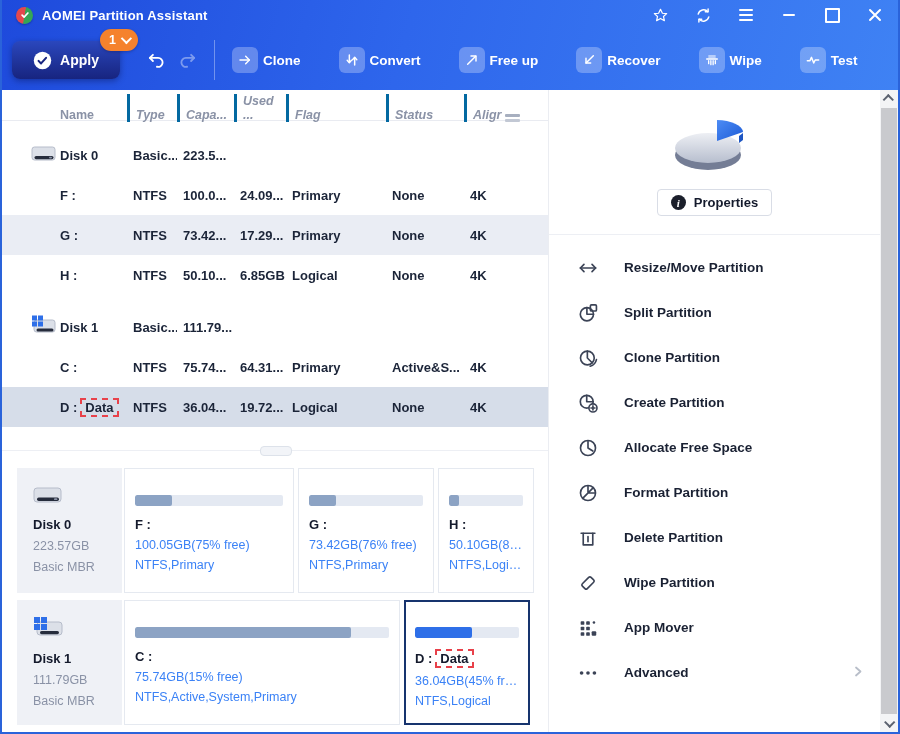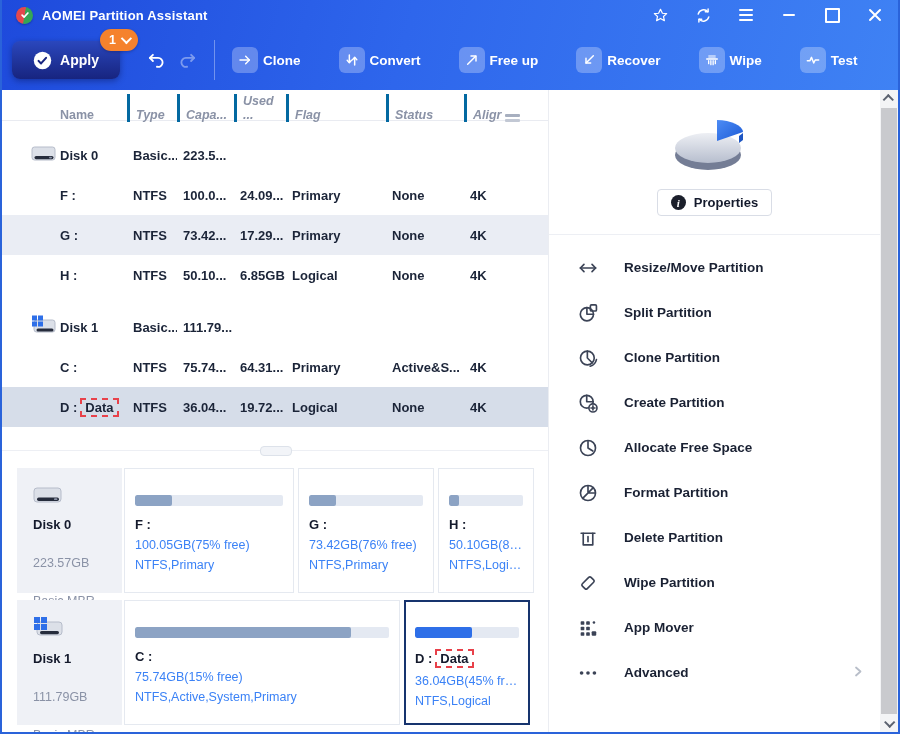--- a/index.html
+++ b/index.html
@@ -57,21 +57,21 @@
   .trow.sel{background:#D6DDE9;}
   .spacer{height:12px;}
   .vlabel{display:inline-block;border:2px dashed #E8414A;padding:0 3px;margin-left:3px;line-height:15px;}
   
   .map-divider{position:absolute;top:360px;left:0;width:546px;border-top:1px solid #EDEFF4;}
   .drag-tab{position:absolute;top:356px;left:258px;width:30px;height:8px;background:#F2F4F8;border:1px solid #DDE2EA;border-radius:4px;cursor:row-resize;}
   .disk-card{position:absolute;left:15px;width:517px;height:125px;display:flex;}
   .card0{top:378px;} .card1{top:510px;}
   .dinfo{width:105px;flex:none;background:#EFF1F6;padding:16px 0 0 16px;box-sizing:border-box;}
   .dname{font-size:13px;font-weight:700;color:#141A2C;margin-top:7px;}
-  .dmeta{font-size:12.5px;color:#8A92A6;margin-top:24px;}
+  .dmeta{font-size:12.5px;color:#8A92A6;margin-top:7px;}
   .parts{flex:1;display:flex;gap:4px;margin-left:2px;overflow:hidden;}
   .pcell{background:#fff;border:1px solid #E5E9F0;box-sizing:border-box;padding:26px 10px 0 10px;overflow:hidden;white-space:nowrap;cursor:pointer;}
   .pcell.sel{border:2px solid #17346E;padding:25px 9px 0 9px;}
   .bar{height:11px;background:#E4E9F2;border-radius:2px;overflow:hidden;}
   .fill{height:100%;background:#8CA3C4;border-radius:2px;}
   .pcell.sel .fill{background:#2E6FE8;}
   .pname{margin-top:11px;font-size:13px;font-weight:700;color:#141A2C;display:flex;align-items:center;}
   .pmeta{margin-top:6px;font-size:12.5px;color:#3b82f6;overflow:hidden;text-overflow:ellipsis;}
   .w-f{width:170px;flex:none;} .w-g{width:136px;flex:none;} .w-h{flex:1;min-width:0;}
   .w-c{width:276px;flex:none;} .w-d{width:126px;flex:none;}

